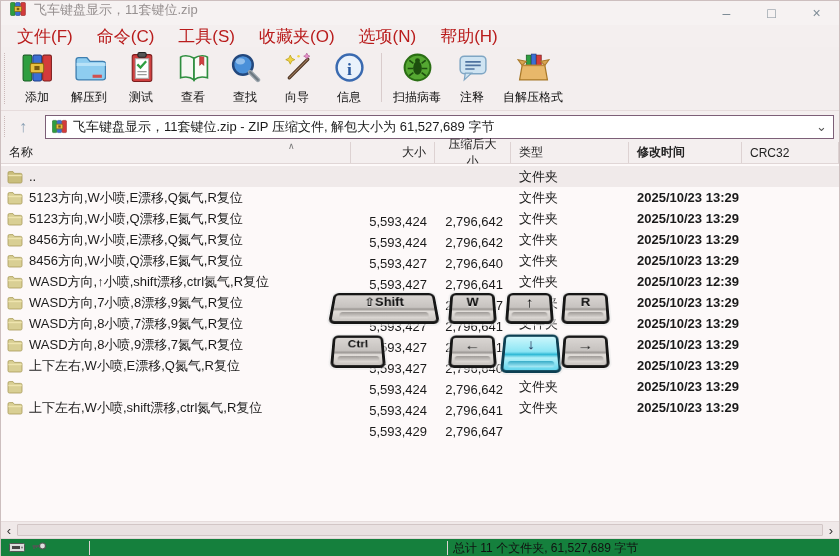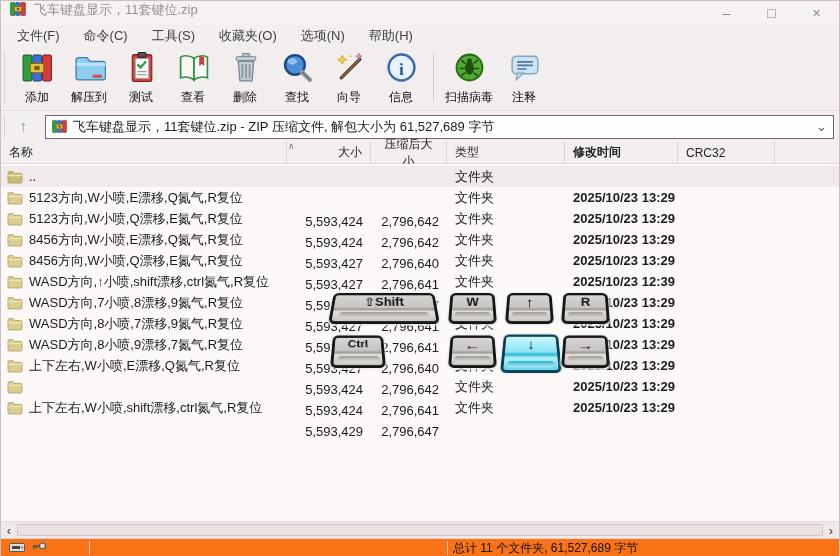--- a/index.html
+++ b/index.html
@@ -10,21 +10,21 @@
   
   .titlebar { height:24px; display:flex; align-items:flex-start; background:#f6f2f2; padding-left:9px; }
   .titlebar .ticon { width:16px; height:16px; margin-right:8px; }
   .titlebar .ttext { color:#969090; font-size:13px; flex:1; white-space:nowrap; }
   .winbtns { display:flex; height:100%; }
   .winbtn { width:45px; height:100%; display:flex; align-items:center; justify-content:center;
             color:#7e8c96; font-size:14px; cursor:default; }
 
   
   .menubar { height:22px; display:flex; align-items:center; padding-left:4px; background:#f4efef; }
-  .menu-item { padding:2px 12px; color:#404040; font-size:13px; }
+  .menu-item { padding:2px 12px; color:#b91c1c; font-size:17px; }
 
   
   .toolbar { height:64px; display:flex; align-items:flex-start; background:#f3eeee;
              border-bottom:1px solid #e6dcdc; padding-left:10px; position:relative; }
   .toolbar:before { content:""; position:absolute; left:3px; top:6px; bottom:6px; width:0;
              border-left:1px dotted #cbb9b9; }
   .tool { min-width:52px; padding:4px 5px 0 5px; display:flex; flex-direction:column; align-items:center; }
   .tool svg { width:33px; height:33px; }
   .tool .tlabel { font-size:12px; margin-top:2px; color:#111; white-space:nowrap; }
   .tool-sep { width:1px; background:#d9cccc; margin:6px 6px 8px 6px; align-self:stretch; }
@@ -51,21 +51,21 @@
   
   .list { height:357px; background:#fdf9f9; padding-top:2px; position:relative; overflow:hidden; }
   .row { height:21px; display:flex; align-items:center; font-size:13px; }
   .row.banded { background:#f0eaea; }
   .cell { height:100%; display:flex; align-items:center; padding:0 8px; overflow:hidden; white-space:nowrap; }
   .cell.r { justify-content:flex-end; font-size:13px;margin-top:48px; }
   .namecell { padding-left:6px; }
   .namecell svg { width:16px; height:14px; margin-right:6px; flex:none; }
 
   
-  .c0 { width:286px; } .c1 { width:84px; } .c2 { width:76px;text-align:center; } .c3 { width:118px; }
+  .c0 { width:350px; } .c1 { width:84px; } .c2 { width:76px;text-align:center; } .c3 { width:118px; }
   .c4 { width:113px;font-weight:bold; } .c5 { width:97px; }
 
   
   .kb-overlay { position:absolute; left:0; top:0; width:100%; height:100%; pointer-events:none; }
   .key { position:absolute; border:3px solid #161616; border-radius:6px;
          background:linear-gradient(180deg,#dad6d3 0%,#c6c2bf 50%,#938f8c 56%,#e2deda 64%,#c9c5c1 100%);
          transform:perspective(85px) rotateX(16deg); transform-origin:50% 100%;
          display:flex; justify-content:center; align-items:flex-start;
          box-shadow:0 0 0 2px rgba(235,235,235,.65); }
   .key .klabel { font-weight:bold; color:#0c0c0c; margin-top:1px; line-height:1.1;
@@ -78,21 +78,21 @@
   .key.accent:after { background:linear-gradient(180deg,#1d9cbc,#bdf3fb); }
 
   
   .hscroll { height:17px; background:#f0e9e9; display:flex; align-items:center; position:relative;
              border-top:1px solid #e6dcdc; }
   .scroll-arrow { width:16px; text-align:center; font-size:13px; color:#333; line-height:15px; }
   .scroll-thumb { position:absolute; left:16px; right:16px; top:2px; bottom:2px;
                   background:#e9e1e1; border:1px solid #d2c6c6; border-radius:1px; }
 
   
-  .statusbar { height:19px; background:#f97316; border-top:1px solid #e0d6d6; display:flex;
+  .statusbar { height:19px; background:#15803d; border-top:1px solid #e0d6d6; display:flex;
                align-items:center; font-size:12px; position:relative; }
   .status-icons { display:flex; align-items:center; gap:5px; padding:0 8px; }
   .status-sep { position:absolute; top:2px; bottom:2px; width:0; border-left:1px solid #ddd2d2; }
   .status-total { position:absolute; left:452px; top:0; bottom:0; display:flex; align-items:center; color:#111; }
 </style>
 </head>
 <body>
 
 <div id="window">
 
@@ -155,29 +155,20 @@
       <div class="tool">
         <span><svg viewBox="0 0 32 32">
             <path d="M16.5 7 C11 3.5 5 4.5 3.5 6 V26 c5.5-1.5 10-.5 13 2 z" fill="#f6f6f2" stroke="#2e8e3e" stroke-width="1.6"></path>
             <path d="M16.5 7 C22 3.5 28 4.5 29.5 6 V26 c-5.5-1.5-10-.5-13 2 z" fill="#fbfbf7" stroke="#2e8e3e" stroke-width="1.6"></path>
             <path d="M22 5 v9 l2-2 2 2 V5.5" fill="#d04040" stroke="#a02020" stroke-width="0.6"></path>
           </svg></span>
         <span class="tlabel">查看</span>
       </div>
       <div class="tool">
         <span><svg viewBox="0 0 32 32">
-            <rect x="13" y="2.5" width="7" height="3" rx="1" fill="#b7c2c8" stroke="#76858e"></rect>
-            <rect x="7" y="5.5" width="19" height="3.5" rx="1" fill="#cdd7db" stroke="#76858e"></rect>
-            <path d="M9 10 h15 l-1.6 19 h-11.8 z" fill="#c3ced4" stroke="#76858e" stroke-width="1.2"></path>
-            <path d="M13 12.5 v14 M16.5 12.5 v14 M20 12.5 v14" stroke="#8795a0" stroke-width="1.6"></path>
-          </svg></span>
-        <span class="tlabel">删除</span>
-      </div>
-      <div class="tool">
-        <span><svg viewBox="0 0 32 32">
             <circle cx="13.5" cy="13.5" r="9.5" fill="#4a90d9" stroke="#23487d" stroke-width="2.4"></circle>
             <ellipse cx="11" cy="10" rx="4.5" ry="3" fill="#9fc8ee" opacity="0.85"></ellipse>
             <path d="M20.5 20.5 L28 28" stroke="#9aa4ac" stroke-width="4.5" stroke-linecap="round"></path>
             <path d="M20.5 20.5 L28 28" stroke="#6d7880" stroke-width="2" stroke-linecap="round"></path>
           </svg></span>
         <span class="tlabel">查找</span>
       </div>
       <div class="tool">
         <span><svg viewBox="0 0 32 32">
             <path d="M8 26 L26 8" stroke="#4d3322" stroke-width="3.2" stroke-linecap="round"></path>
@@ -205,20 +196,31 @@
           </svg></span>
         <span class="tlabel">扫描病毒</span>
       </div>
       <div class="tool">
         <span><svg viewBox="0 0 32 32">
             <rect x="4" y="5" width="25" height="17" rx="4" fill="#cfe4f2" stroke="#7fa6c4" stroke-width="1.4"></rect>
             <path d="M9 21.5 L8 28 L15 21.5 z" fill="#cfe4f2" stroke="#7fa6c4" stroke-width="1.2"></path>
             <path d="M9 10.5 h15 M9 14 h15 M9 17.5 h9" stroke="#4f73a0" stroke-width="1.6"></path>
           </svg></span>
         <span class="tlabel">注释</span>
+      </div>
+      <div class="tool">
+        <span><svg viewBox="0 0 32 32">
+            <rect x="9" y="4" width="4.5" height="12" fill="#2e9e40" stroke="#175c22" stroke-width="0.7"></rect>
+            <rect x="14" y="3" width="4.5" height="13" fill="#3b6fd4" stroke="#1f3f88" stroke-width="0.7"></rect>
+            <rect x="19" y="4" width="4.5" height="12" fill="#d43b3b" stroke="#7d1d1d" stroke-width="0.7"></rect>
+            <path d="M5 14 h22 l2.5 14 h-27 z" fill="#e8b86a" stroke="#a87828" stroke-width="1.2"></path>
+            <path d="M5 14 L1 8.5 l8 1.5 z M27 14 l4-5.5 -8 1.5 z" fill="#d9a452" stroke="#a87828" stroke-width="1"></path>
+            <path d="M5 14 h22" stroke="#c08838" stroke-width="1.4"></path>
+          </svg></span>
+        <span class="tlabel">自解压格式</span>
       </div>
     </div>
 
   <div class="addressrow">
     <div class="upbtn">
       <span>↑</span>
     </div>
     <div class="combobox">
       <span class="cicon">
         <svg viewBox="0 0 16 16">

